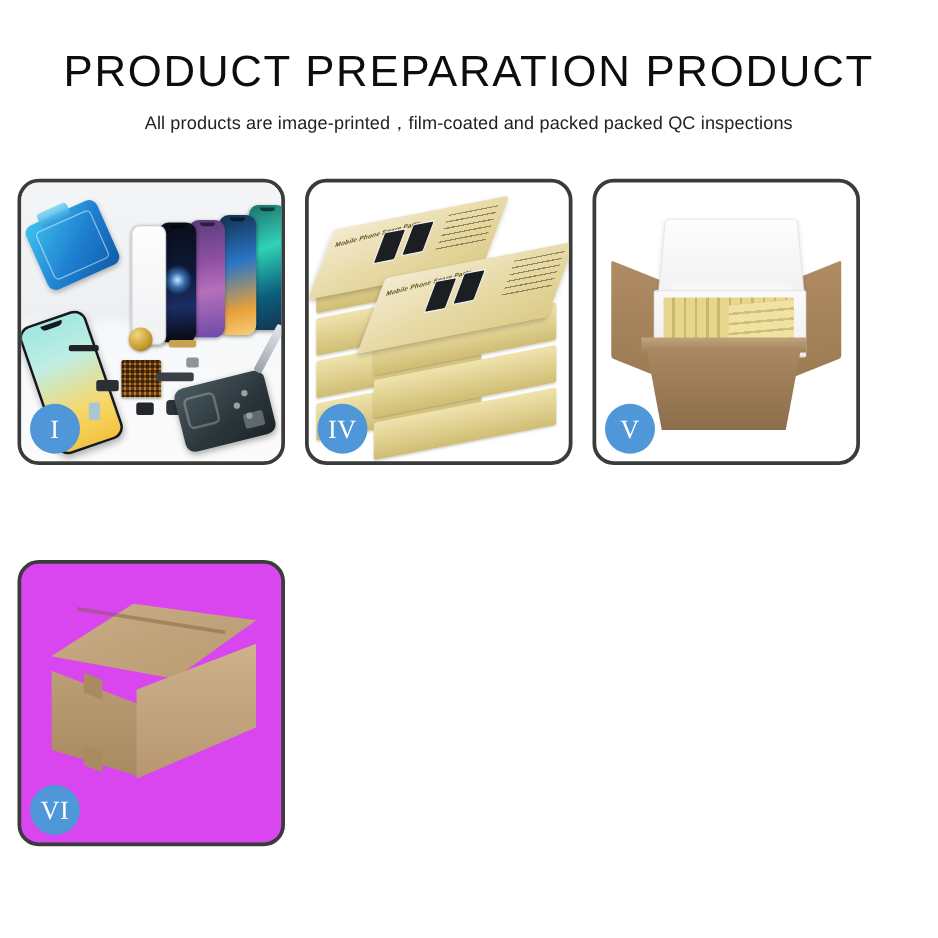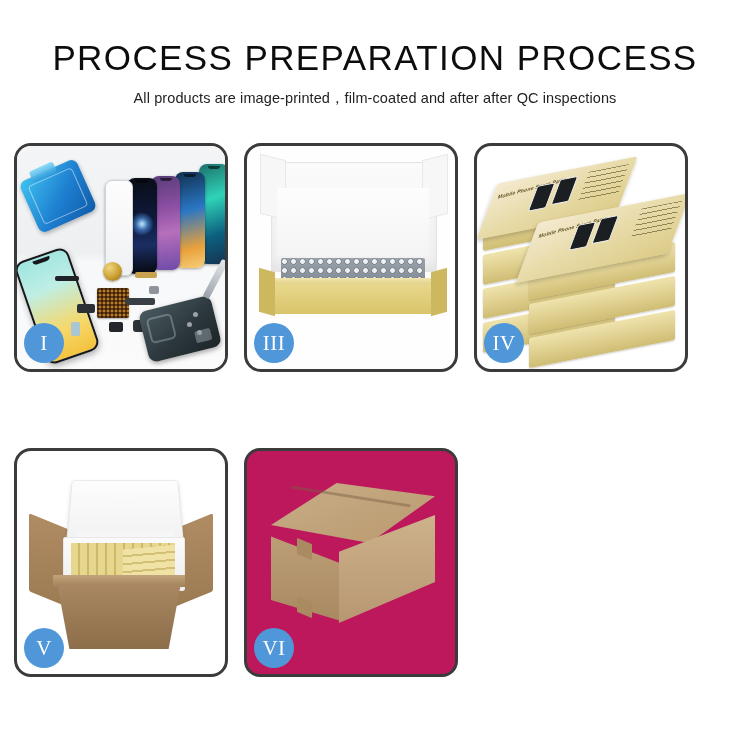--- a/index.html
+++ b/index.html
@@ -344,21 +344,21 @@
     background: repeating-linear-gradient(90deg,#e7d68e 0 7px,#cbb868 7px 9px);
     border-radius:1px;
   }
   .ybars2 {
     position:absolute; left:106px; top:96px; width:52px; height:34px;
     background: repeating-linear-gradient(180deg,#efe2a4 0 6px,#d3c077 6px 8px);
     border-radius:1px; transform: skewY(-5deg);
   }
 
   
-  .p6 { background: #be185d; border-radius: 16px; }
+  .p6 { background: #d946ef; }
   .c6-top {
     position:absolute; left:24px; top:32px; width:164px; height:60px;
     background: linear-gradient(160deg,#c9ad87,#b9996f);
     clip-path: polygon(40% 0, 100% 22%, 60% 100%, 0 70%);
   }
   .c6-left {
     position:absolute; left:24px; top:74px; width:70px; height:96px;
     background: linear-gradient(180deg,#bfa179,#a88961);
     clip-path: polygon(0 12%, 100% 40%, 100% 100%, 0 78%);
   }
@@ -372,22 +372,22 @@
     background: rgba(120,96,66,.45); transform: rotate(9deg);
   }
   .c6-tape { position:absolute; width:15px; height:16px; background:#a98a61; border-radius:1px; }
   .c6-tape.t1 { left:50px; top:90px; transform: skewY(22deg); }
   .c6-tape.t2 { left:50px; top:148px; transform: skewY(22deg); }
 </style>
 </head>
 <body>
 
 <div class="header">
-  <h1 class="title">PROCESS PREPARATION PROCESS</h1>
-  <p class="subtitle">All products are image-printed，film-coated and after after QC inspections</p>
+  <h1 class="title">PRODUCT PREPARATION PRODUCT</h1>
+  <p class="subtitle">All products are image-printed，film-coated and packed packed QC inspections</p>
 </div>
 
 <div class="grid">
 
   <div class="panel p1">
     <div class="photo">
       <div class="sheen"></div>
       <div class="ph-lineup">
         <div class="ph a">
             <span class="notch"></span>
@@ -420,30 +420,20 @@
       <div class="housing"></div>
       <div class="tool"></div>
       <div class="screw s1"></div>
       <div class="screw s2"></div>
       <div class="screw s3"></div>
     </div>
     <div class="badge">I</div>
   </div>
 
 
-  <div class="panel p3">
-    <div class="photo">
-      <div class="box3-lid"></div>
-      <div class="foam3"></div>
-      <div class="bubble-fill"></div>
-      <div class="box3-rim"></div>
-      <div class="box3-front"></div>
-    </div>
-    <div class="badge">III</div>
-  </div>
 
   <div class="panel p4">
     <div class="photo">
       <div class="stack">
         <div class="kbox k1"></div>
         <div class="kbox k2"></div>
         <div class="kbox k3"></div>
         <div class="kbox k4"></div>
         <div class="kbox k5"></div>
         <div class="kbox k6"></div>

